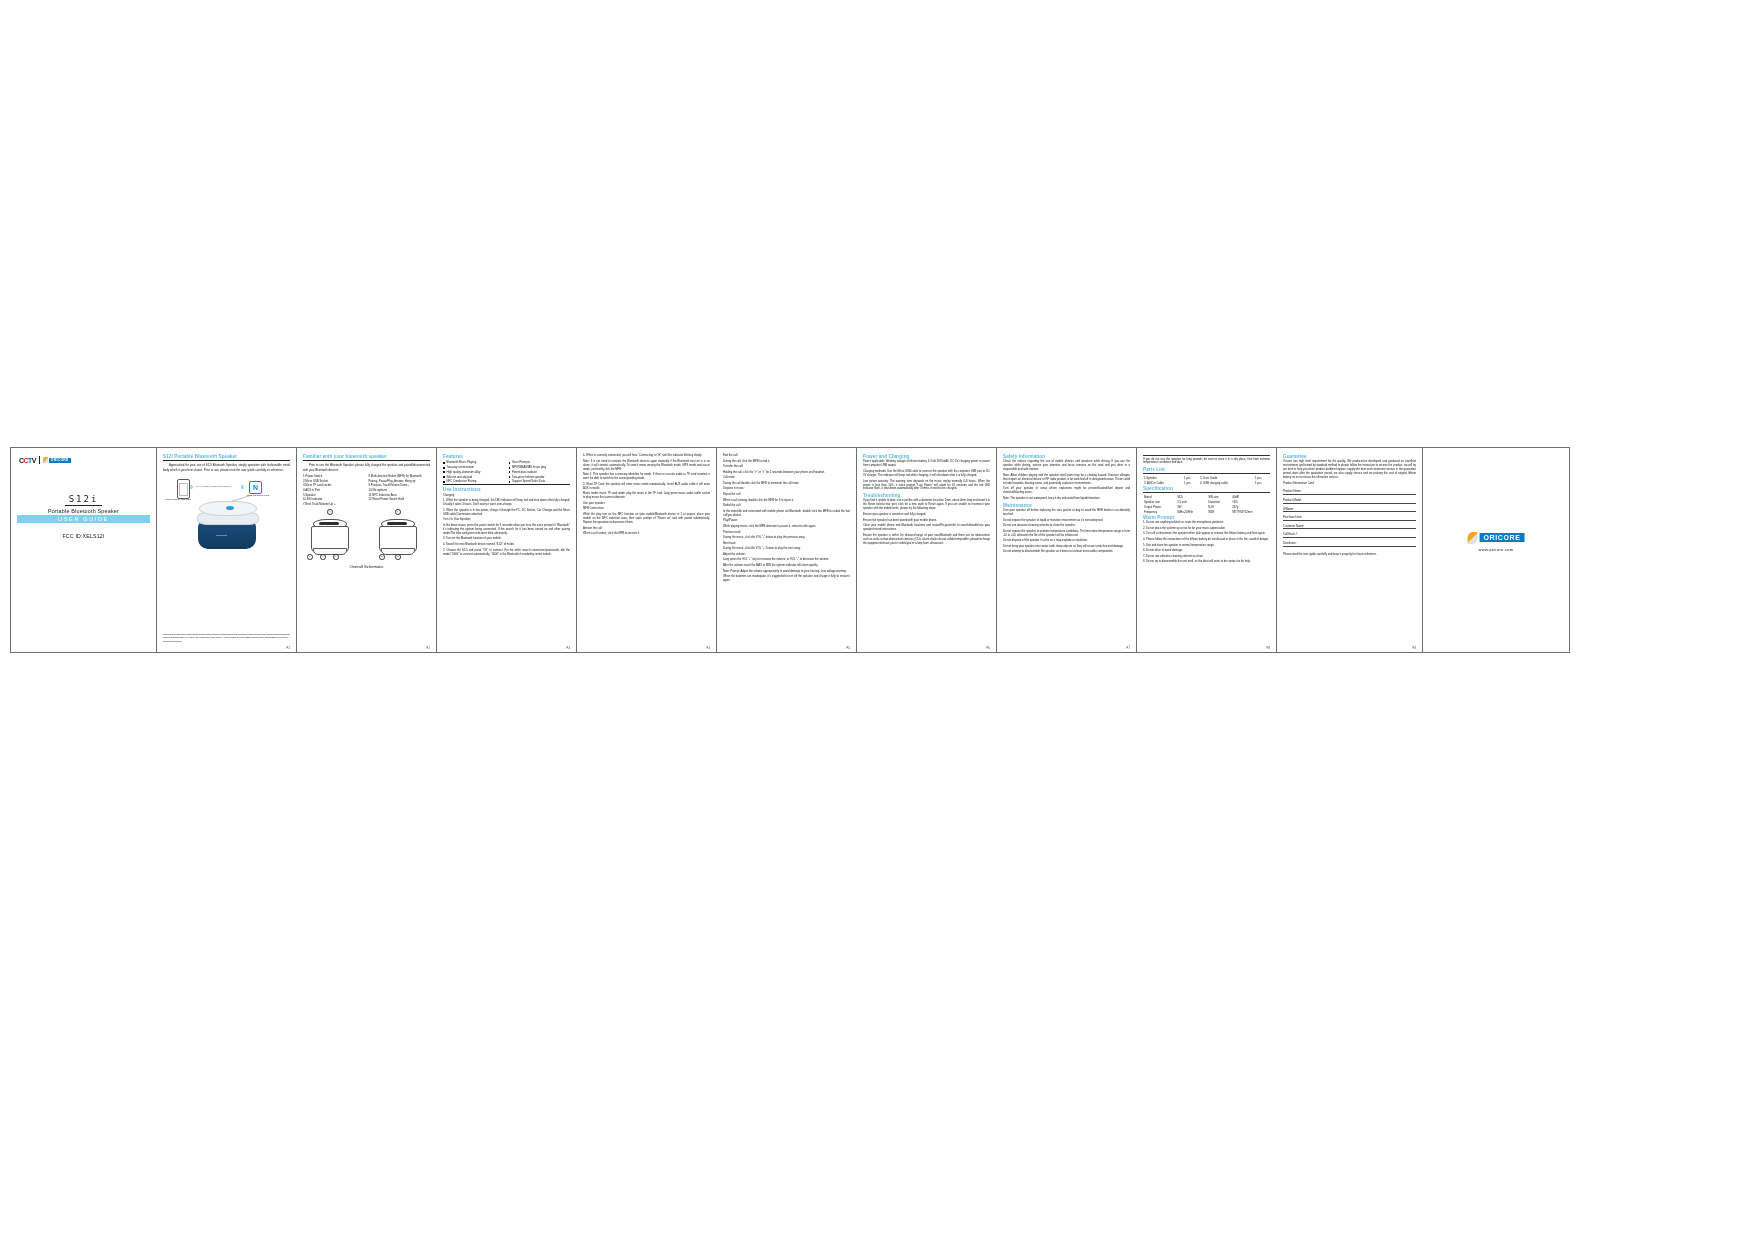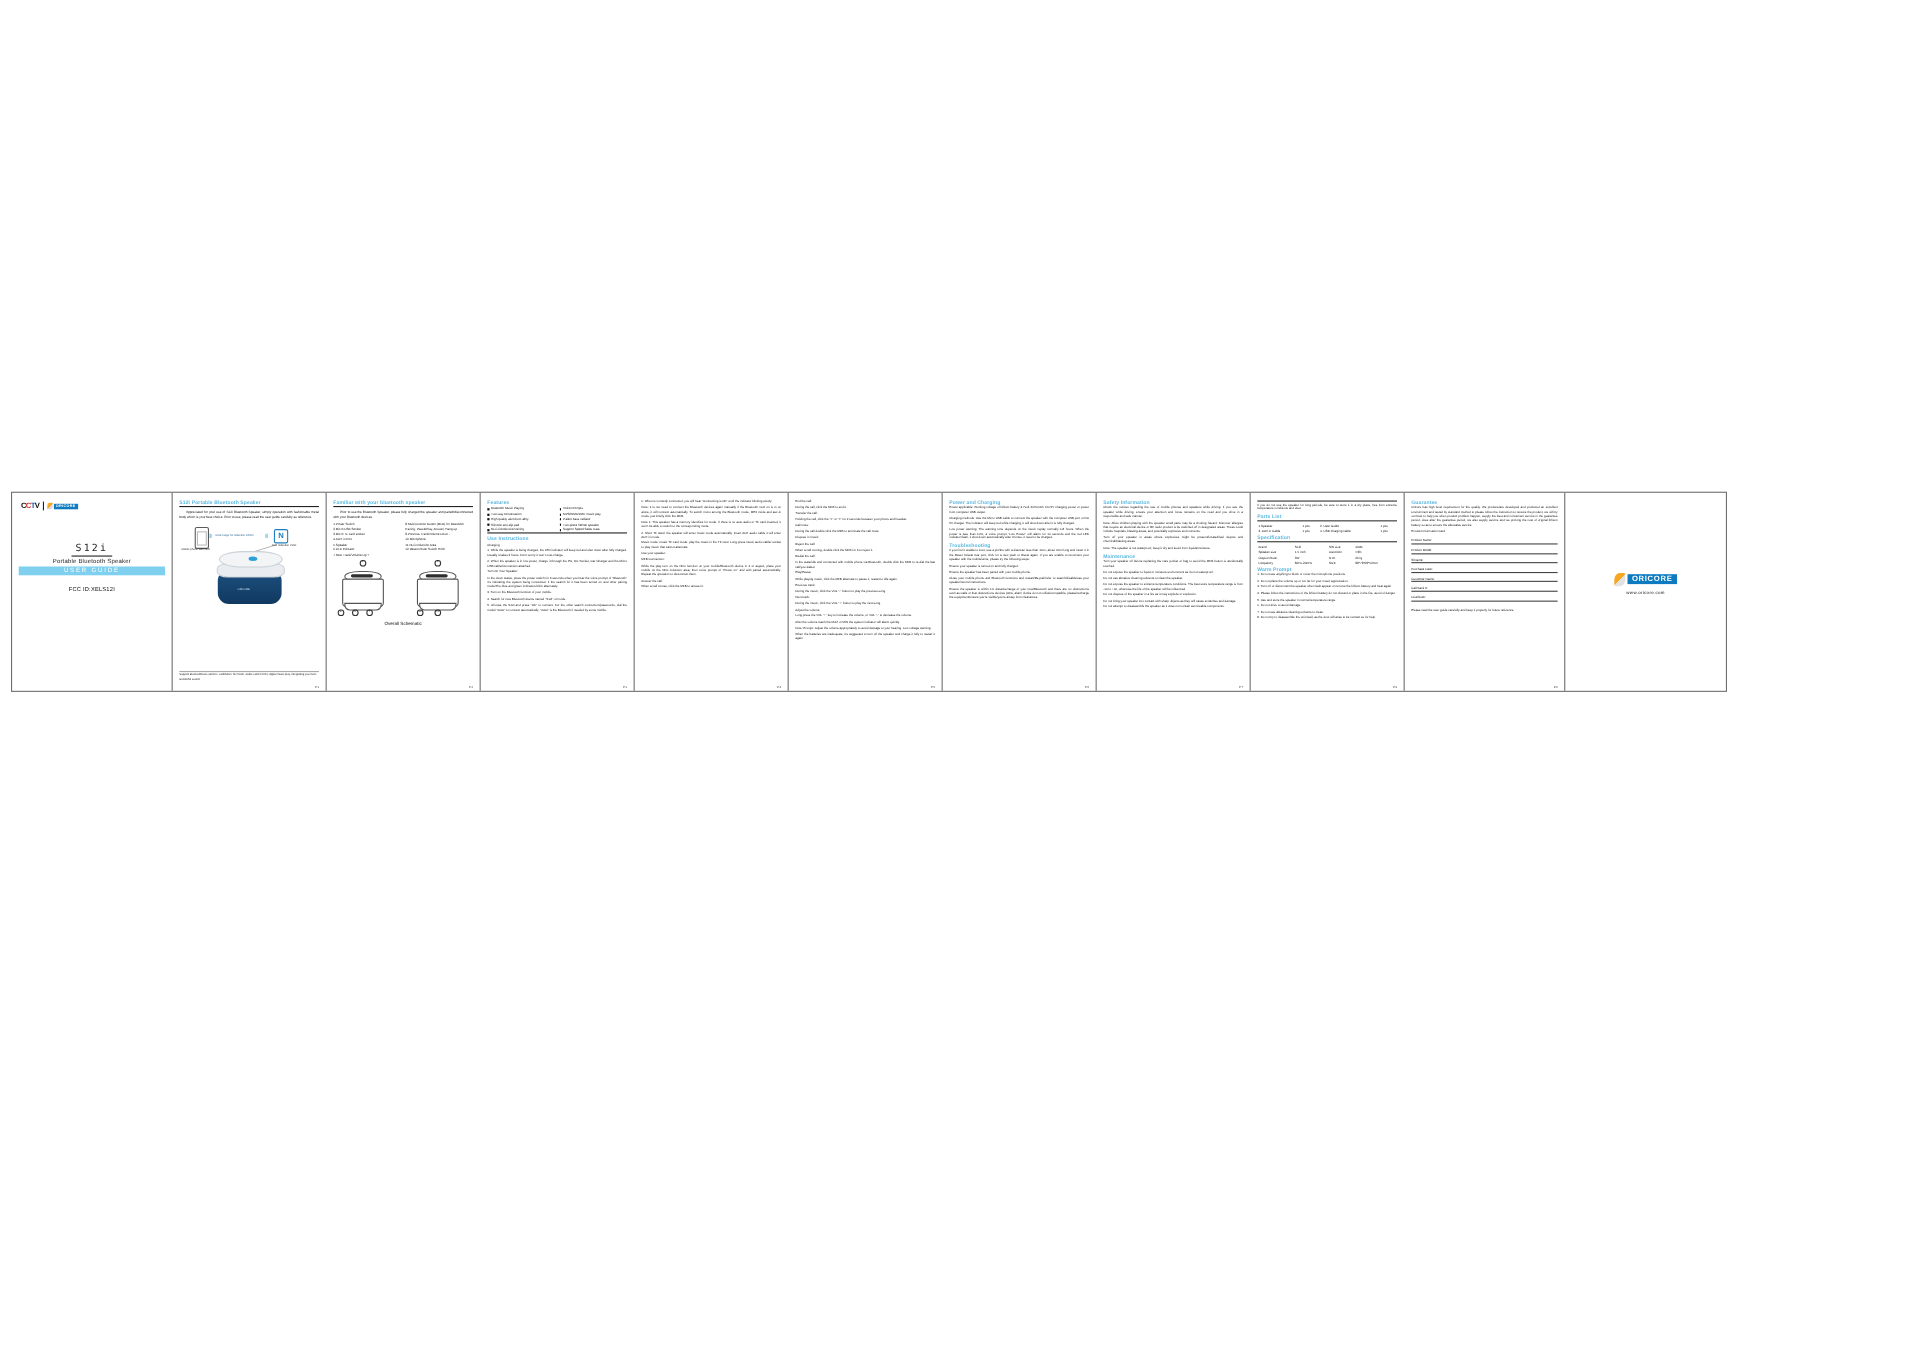--- a/index.html
+++ b/index.html
@@ -1,20 +1,20 @@
 <!DOCTYPE html>
 <html><head>
 <meta charset="utf-8">
 <style>
   html,body{margin:0;padding:0;background:#ffffff;}
   body{font-family:"Liberation Sans", sans-serif;}
   #page{position:relative;width:1755px;height:1241px;background:#ffffff;overflow:hidden;}
 
   
-  .strip{position:absolute;left:10px;top:447px;height:182px;display:flex;align-items:stretch;
+  .strip{position:absolute;left:10px;top:447px;height:206px;display:flex;align-items:stretch;
          border:1px solid #6e6e6e;background:#fff;box-sizing:border-box;}
   .panel{position:relative;box-sizing:border-box;border-right:1px solid #6e6e6e;
          padding:6px 6px 8px 6px;overflow:hidden;}
   .panel:last-child{border-right:none;}
   .p-cover{width:146px;}
   .p-std{width:140px;}
   .p-last{width:146px;}
 
   h2.sect{color:#5bb7e0;font-size:4.6px;font-weight:bold;margin:0 0 1.4px 0;letter-spacing:.1px;}
   .rule{border-bottom:.6px solid #222;margin:0 0 2px 0;}

